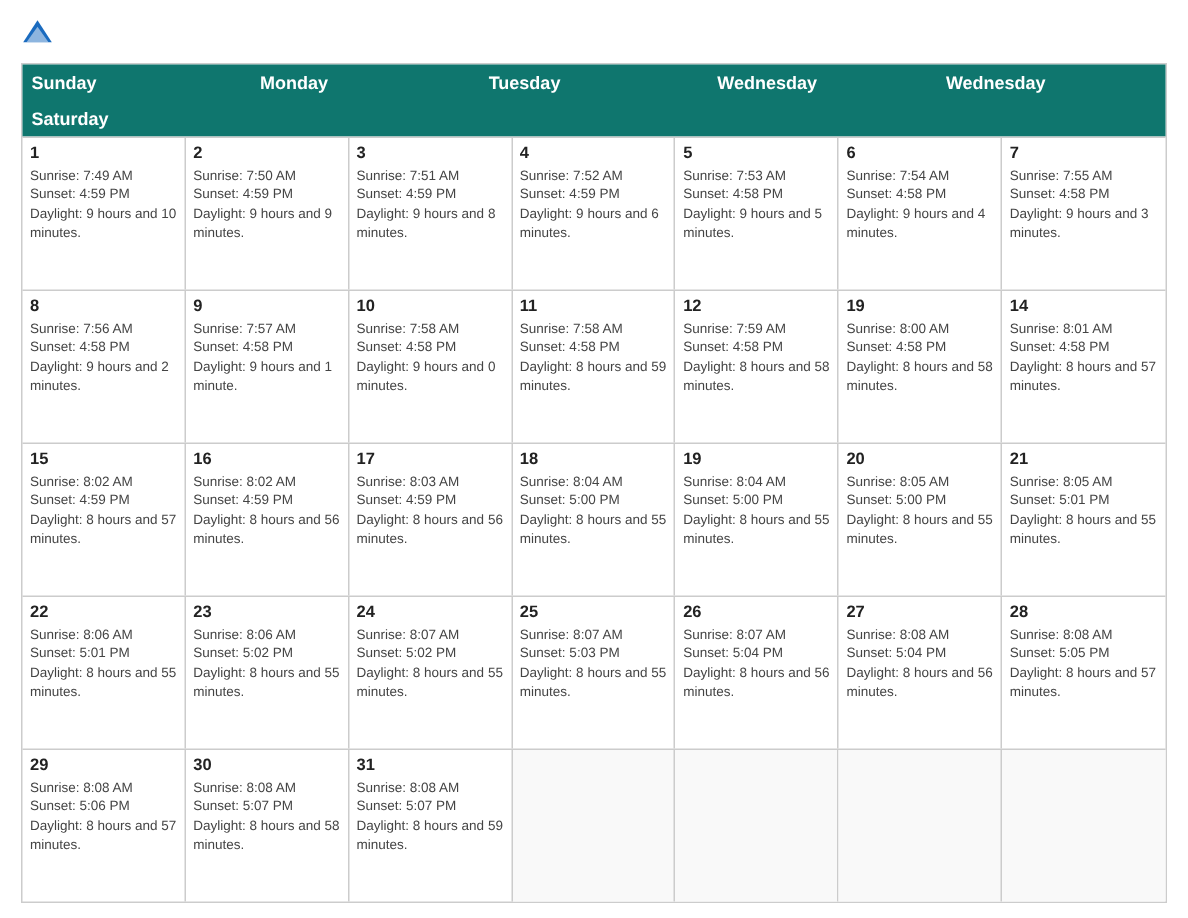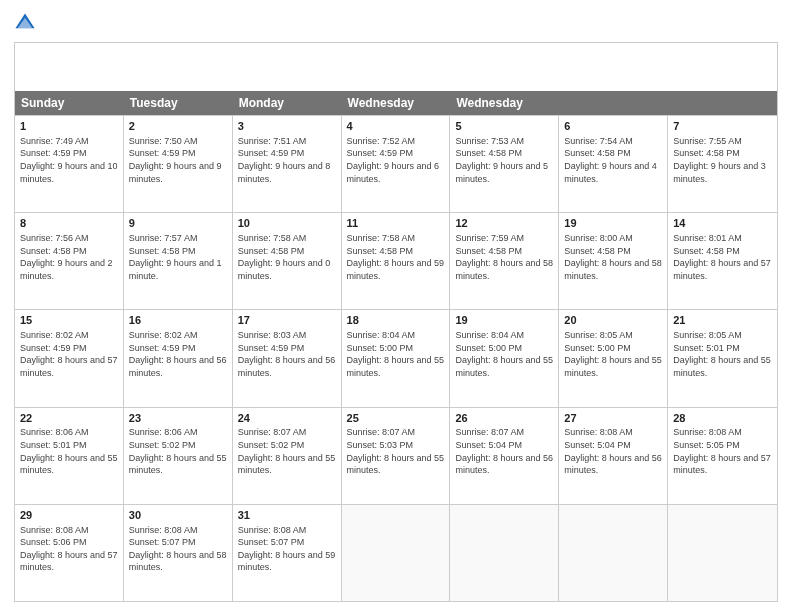--- a/index.html
+++ b/index.html
@@ -54,23 +54,22 @@
       color: #555;
     }
     .calendar {
       flex: 1;
       display: flex;
       flex-direction: column;
       border: 1px solid #ccc;
     }
     .cal-header-row {
       display: grid;
-      grid-template-columns: repeat(7, 1fr);
-      background: #737373;
-      margin-top: 48px;
+      grid-template-columns: repeat(5, 1fr);
+      background: #0f766e;
     }
     .cal-header-cell {
       color: #fff;
       font-weight: bold;
       font-size: 12px;
       padding: 5px 6px;
       text-align: left;
     }
     .cal-body {
       display: flex;
@@ -127,24 +126,25 @@
     </div>
     <div class="title-block">
       <h1></h1>
       <h2></h2>
     </div>
   </div>
 
   <div class="calendar">
     <div class="cal-header-row">
     <div class="cal-header-cell">Sunday</div>
+        <div class="cal-header-cell">Monday</div>
         <div class="cal-header-cell">Tuesday</div>
-        <div class="cal-header-cell">Monday</div>
         <div class="cal-header-cell">Wednesday</div>
         <div class="cal-header-cell">Wednesday</div>
+        <div class="cal-header-cell">Saturday</div>
       </div>
     <div class="cal-body">
     <div class="cal-row">
           <div class="cal-cell">
             <span class="day-num">1</span>
             <div class="sun-info">Sunrise: 7:49 AM<br>Sunset: 4:59 PM<br>Daylight: 9 hours and 10 minutes.</div>
           </div>
           <div class="cal-cell">
             <span class="day-num">2</span>
             <div class="sun-info">Sunrise: 7:50 AM<br>Sunset: 4:59 PM<br>Daylight: 9 hours and 9 minutes.</div>

